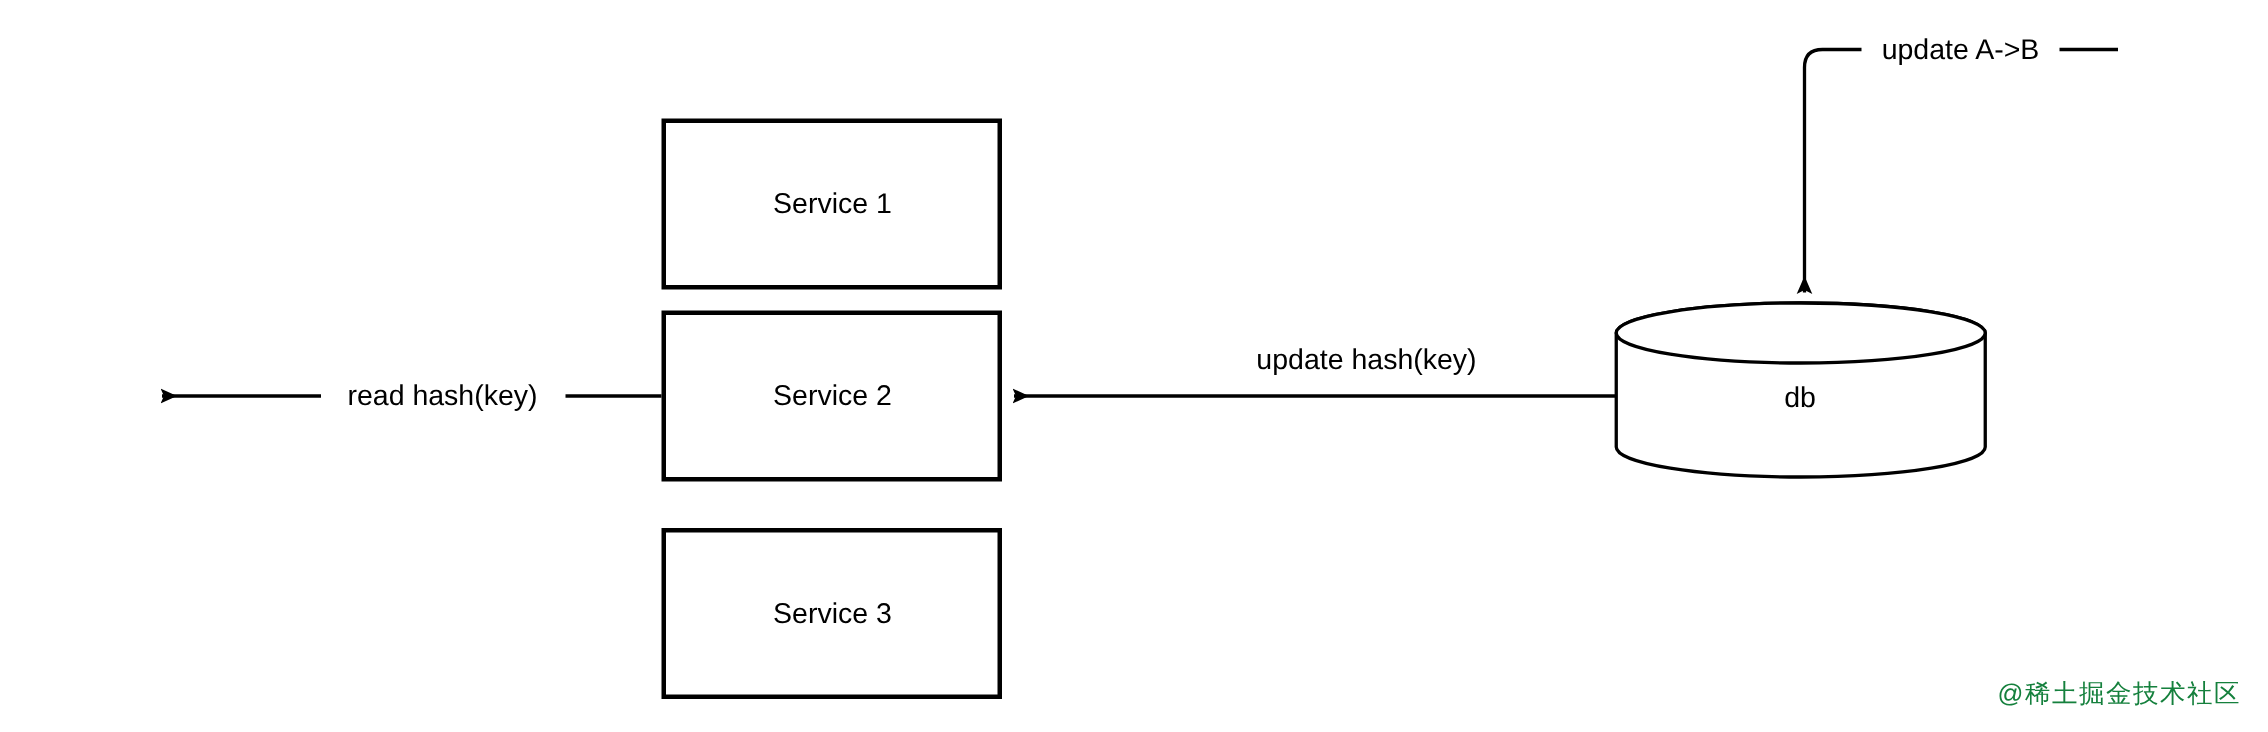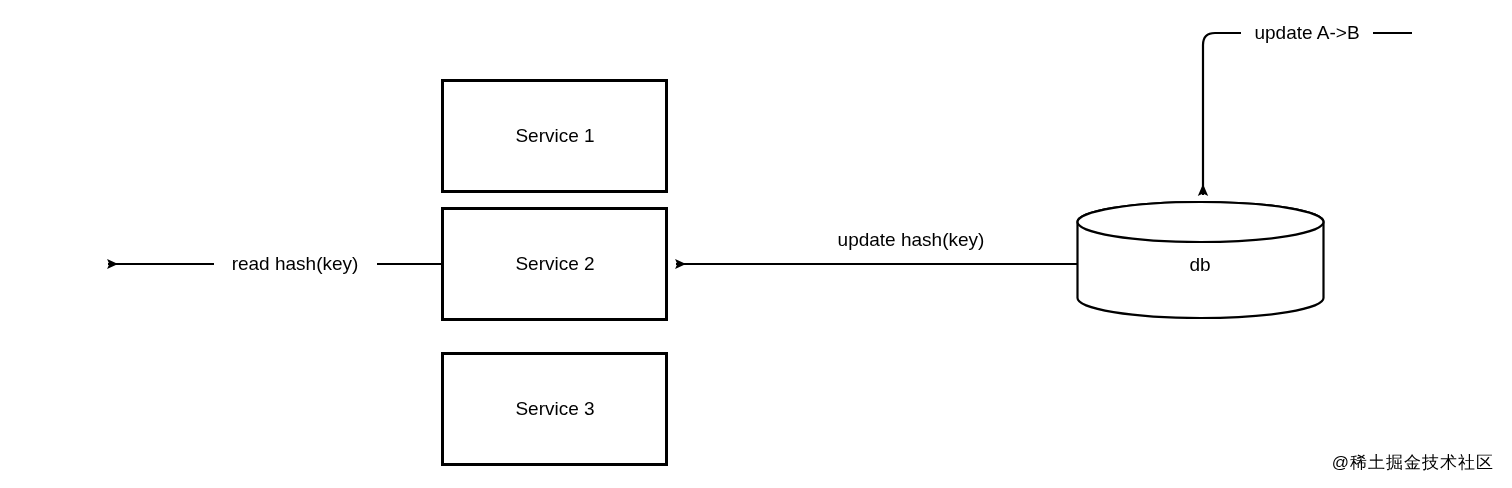--- a/index.html
+++ b/index.html
@@ -58,21 +58,21 @@
   }
   .label-bg {
     fill: #ffffff;
   }
   .watermark {
     position: absolute;
     right: 18px;
     bottom: 14px;
     font-family: "Liberation Sans", sans-serif;
     font-size: 17px;
-    color: #000000;
+    color: #15803d;
     letter-spacing: 1px;
     user-select: none;
     white-space: nowrap;
     margin-left: 16px;
   }
 </style>
 </head>
 <body>
 
 <div id="canvas">

